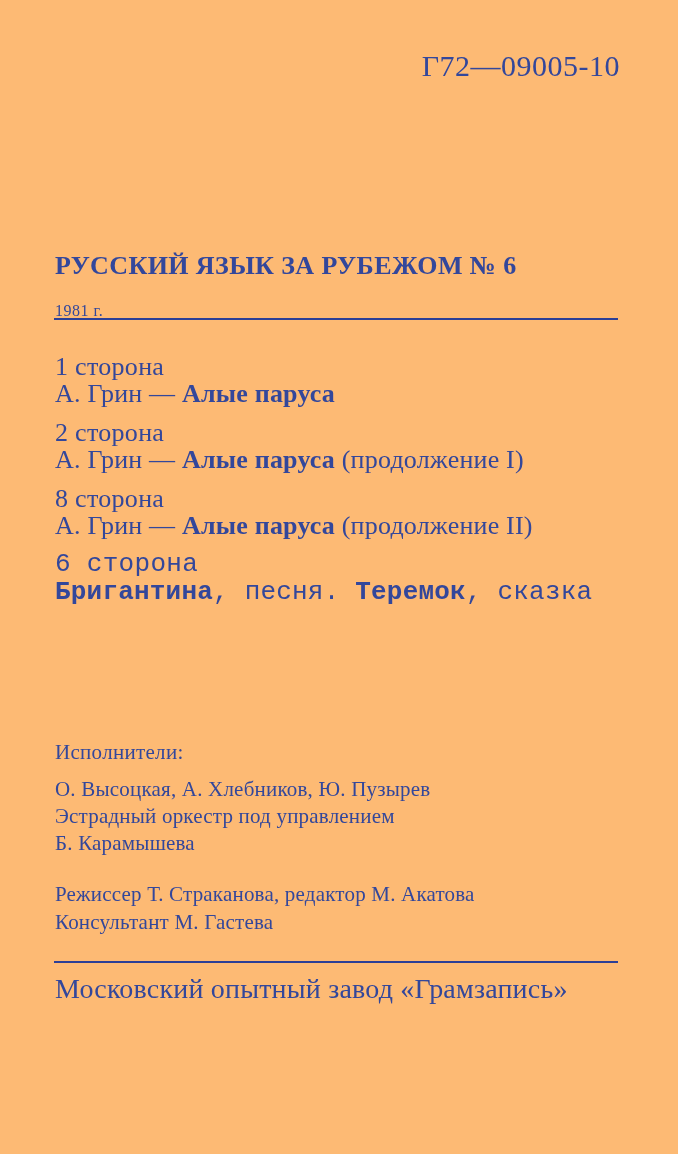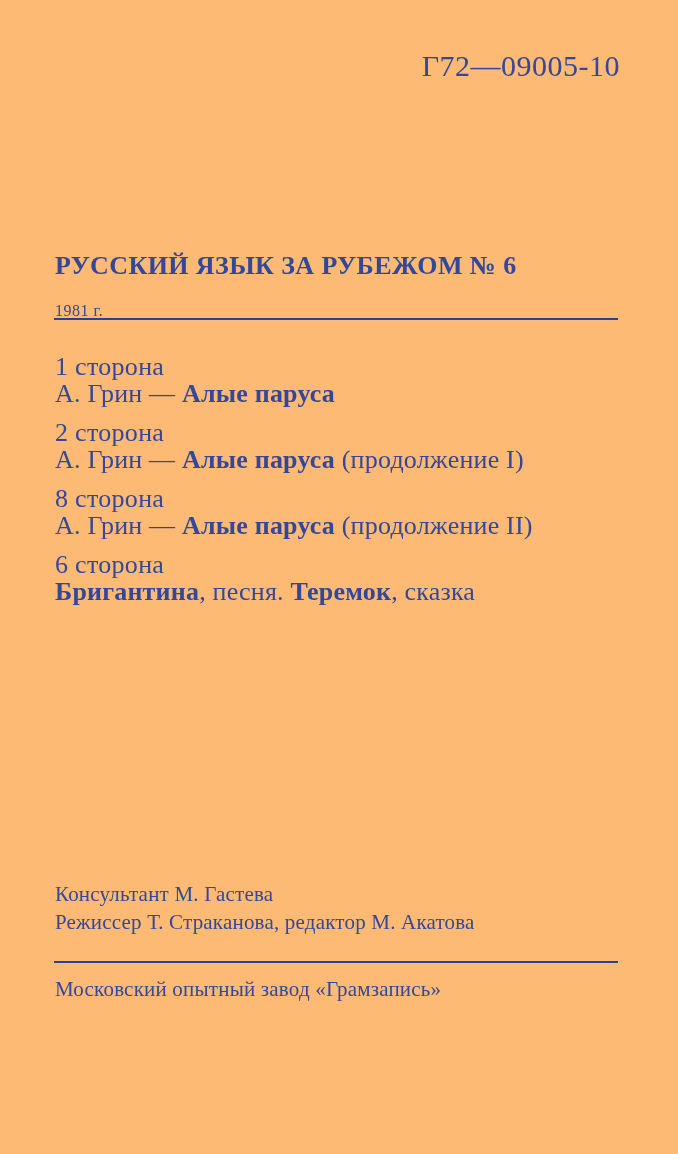--- a/index.html
+++ b/index.html
@@ -72,21 +72,21 @@
   
   .tracks {
     position: absolute;
     top: 353px;
     left: 55px;
     right: 40px;
   }
   .track {
     margin-bottom: 11px;
   }
-  .track:last-child { margin-bottom: 12px; }
+  .track:last-child { margin-bottom: 12px; font-family: Liberation Mono, monospace; }
   .side-label {
     font-size: 26px;
     line-height: 27px;
     letter-spacing: 0.3px;
     white-space: nowrap;
   }
   .track-line {
     font-size: 26px;
     line-height: 28px;
     letter-spacing: 0.2px;
@@ -132,21 +132,21 @@
   }
 
   
   .footer {
     position: absolute;
     top: 975px;
     left: 55px;
     right: 40px;
   }
   .footer-line {
-    font-size: 21px;
+    font-size: 28px;
     line-height: 28px;
     letter-spacing: 0.2px;
     white-space: nowrap;
   }
 </style>
 </head>
 <body>
 
 <div class="page">
 
@@ -180,24 +180,30 @@
 
 
 
     <div class="track">
       <div class="side-label">6 сторона</div>
       <div class="track-line"><span class="work-title">Бригантина</span><span>, песня. </span><span class="work-title">Теремок</span><span>, сказка</span></div>
     </div>
 
   </div>
 
+  <div class="performers">
+    <div class="perf-heading">Исполнители:</div>
+    <div class="perf-line">О. Высоцкая, А. Хлебников, Ю. Пузырев</div>
+    <div class="perf-line">Эстрадный оркестр под управлением</div>
+    <div class="perf-line">Б. Карамышева</div>
+  </div>
 
   <div class="credits">
+    <div class="credit-line">Режиссер Т. Страканова, редактор М. Акатова</div>
     <div class="credit-line">Консультант М. Гастева</div>
-    <div class="credit-line">Режиссер Т. Страканова, редактор М. Акатова</div>
   </div>
 
   <div class="rule rule-bottom"></div>
 
   <div class="footer">
     <div class="footer-line">Московский опытный завод «Грамзапись»</div>
   </div>
 
 </div>
 

